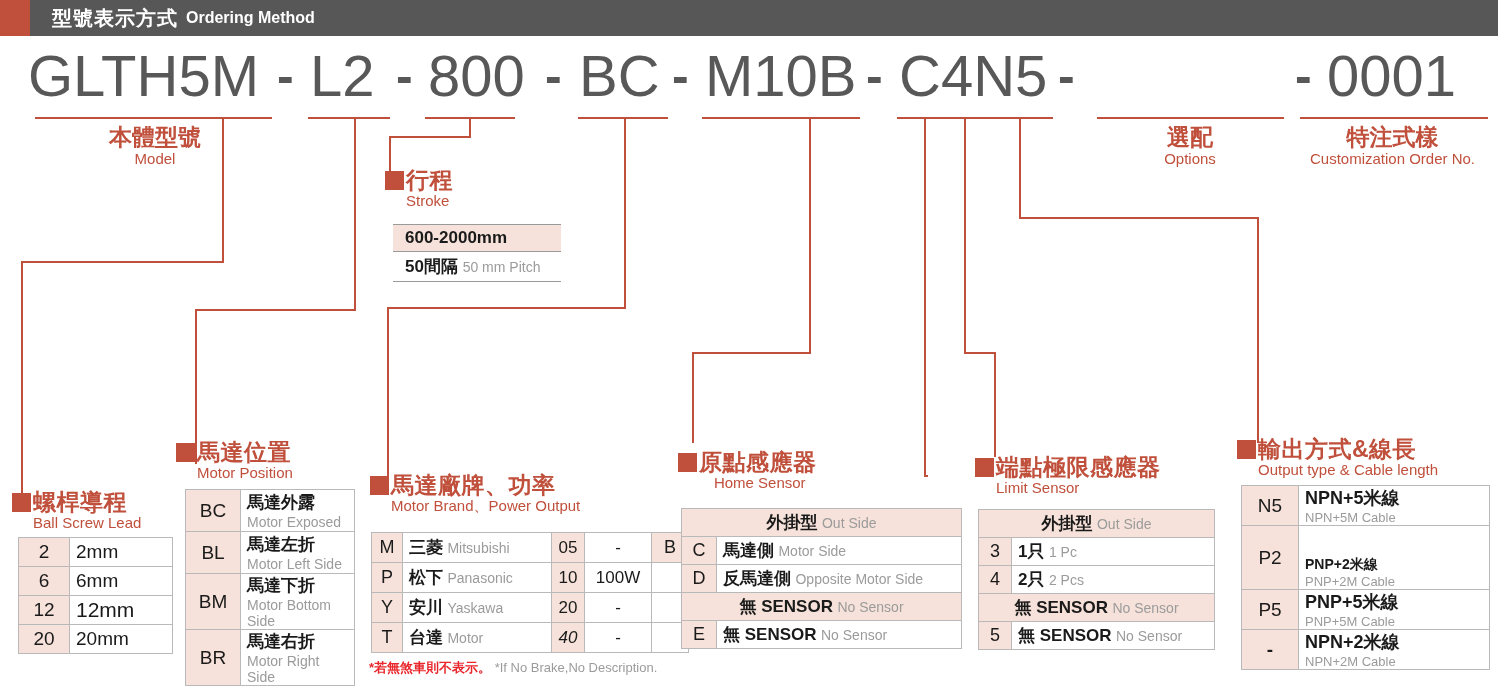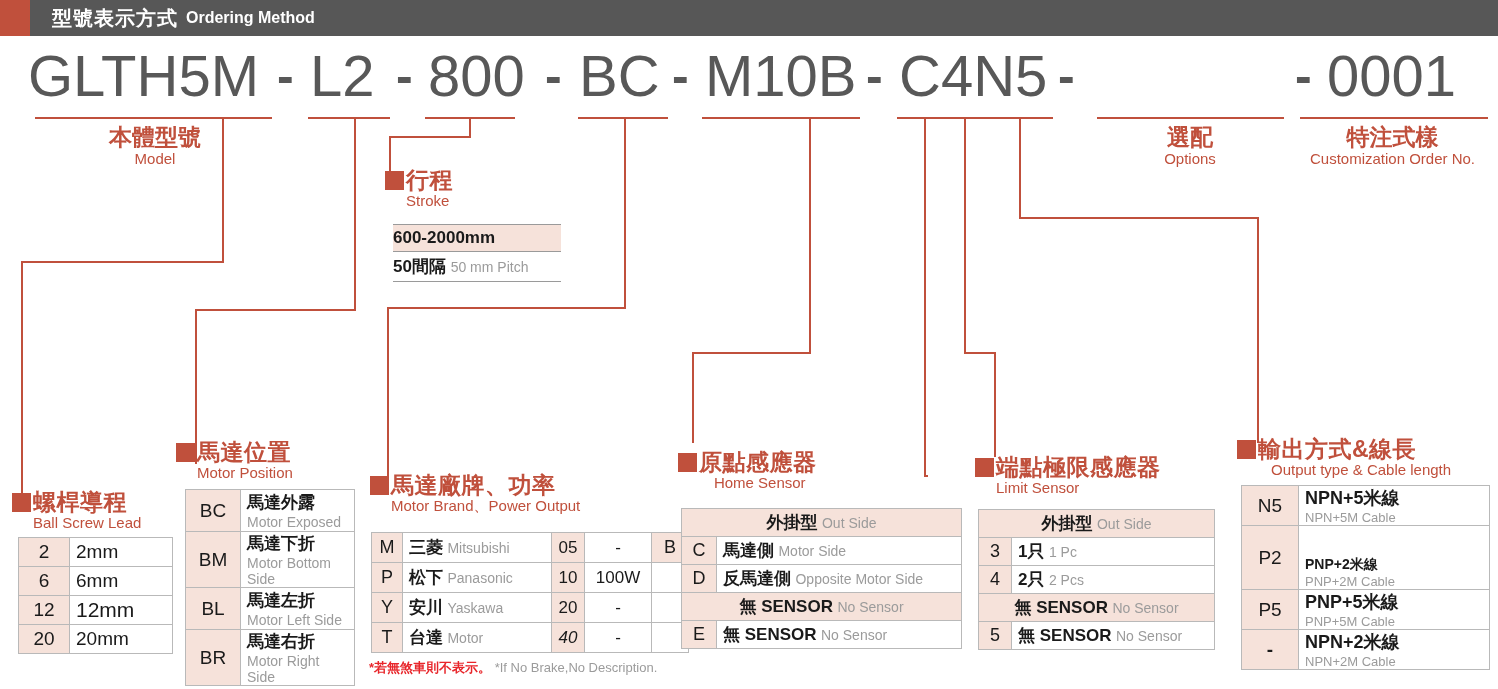--- a/index.html
+++ b/index.html
@@ -52,21 +52,21 @@
   td.key{background:#f6e2da;text-align:center;font-size:19px;color:#1a1a1a;}
   td.val{background:#ffffff;}
   td.shade{background:#f6e2da;}
   .zhb{font-size:17px;font-weight:bold;color:#1a1a1a;}
   .engray{font-size:14px;color:#9b9b9b;}
   .en2{font-size:13px;color:#9b9b9b;}
 
   
   table.stroke{border-collapse:collapse;width:168px;}
   table.stroke td{border:none;border-top:1px solid #9a9a9a;border-bottom:1px solid #9a9a9a;
-                  padding:3px 0;font-size:17px;font-weight:bold;color:#1a1a1a;}
+                  padding:3px 12px;font-size:17px;font-weight:bold;color:#1a1a1a;}
   table.stroke td.hl{background:#f6e2da;}
 
   .note{position:absolute;font-size:13px;white-space:nowrap;}
   .note .r{color:#e8262b;font-weight:bold;}
   .note .g{color:#9b9b9b;}
 </style>
 </head>
 <body>
 
 <div id="header" class="abs">
@@ -200,31 +200,31 @@
 <table class="spec abs" style="left:185px;top:489px;width:170px;">
   <tbody>
       <tr>
     <td class="key" style="width:42px;height:41px;">BC</td>
     <td class="val">
       <div class="zhb">馬達外露</div>
       <div class="engray">Motor Exposed</div>
     </td>
   </tr>
   <tr>
+    <td class="key" style="height:41px;">BL</td>
+    <td class="val">
+      <div class="zhb">馬達左折</div>
+      <div class="engray">Motor Left Side</div>
+    </td>
+  </tr>
+  <tr>
     <td class="key" style="height:41px;">BM</td>
     <td class="val">
       <div class="zhb">馬達下折</div>
       <div class="engray">Motor Bottom Side</div>
-    </td>
-  </tr>
-  <tr>
-    <td class="key" style="height:41px;">BL</td>
-    <td class="val">
-      <div class="zhb">馬達左折</div>
-      <div class="engray">Motor Left Side</div>
     </td>
   </tr>
   <tr>
     <td class="key" style="height:41px;">BR</td>
     <td class="val">
       <div class="zhb">馬達右折</div>
       <div class="engray">Motor Right Side</div>
     </td>
   </tr>
 </tbody>
@@ -374,21 +374,21 @@
     </td>
   </tr>
 </tbody>
   </table>
 
 <div class="seclabel" style="left:1237px;top:437px;">
   <div class="ttl">
     <span class="mk"></span>
     <span class="zh">輸出方式&amp;線長</span>
   </div>
-  <div class="en" style="margin-left:34px;text-align:right;">Output type &amp; Cable length</div>
+  <div class="en" style="margin-left:21px;text-align:right;">Output type &amp; Cable length</div>
 </div>
 <table class="spec abs" style="left:1241px;top:485px;width:249px;">
   <tbody>
       <tr>
     <td class="key" style="width:44px;height:39px;">N5</td>
     <td class="val">
       <div class="zhb" style="font-size:18px;">NPN+5米線</div>
       <div class="en2">NPN+5M Cable</div>
     </td>
   </tr>

